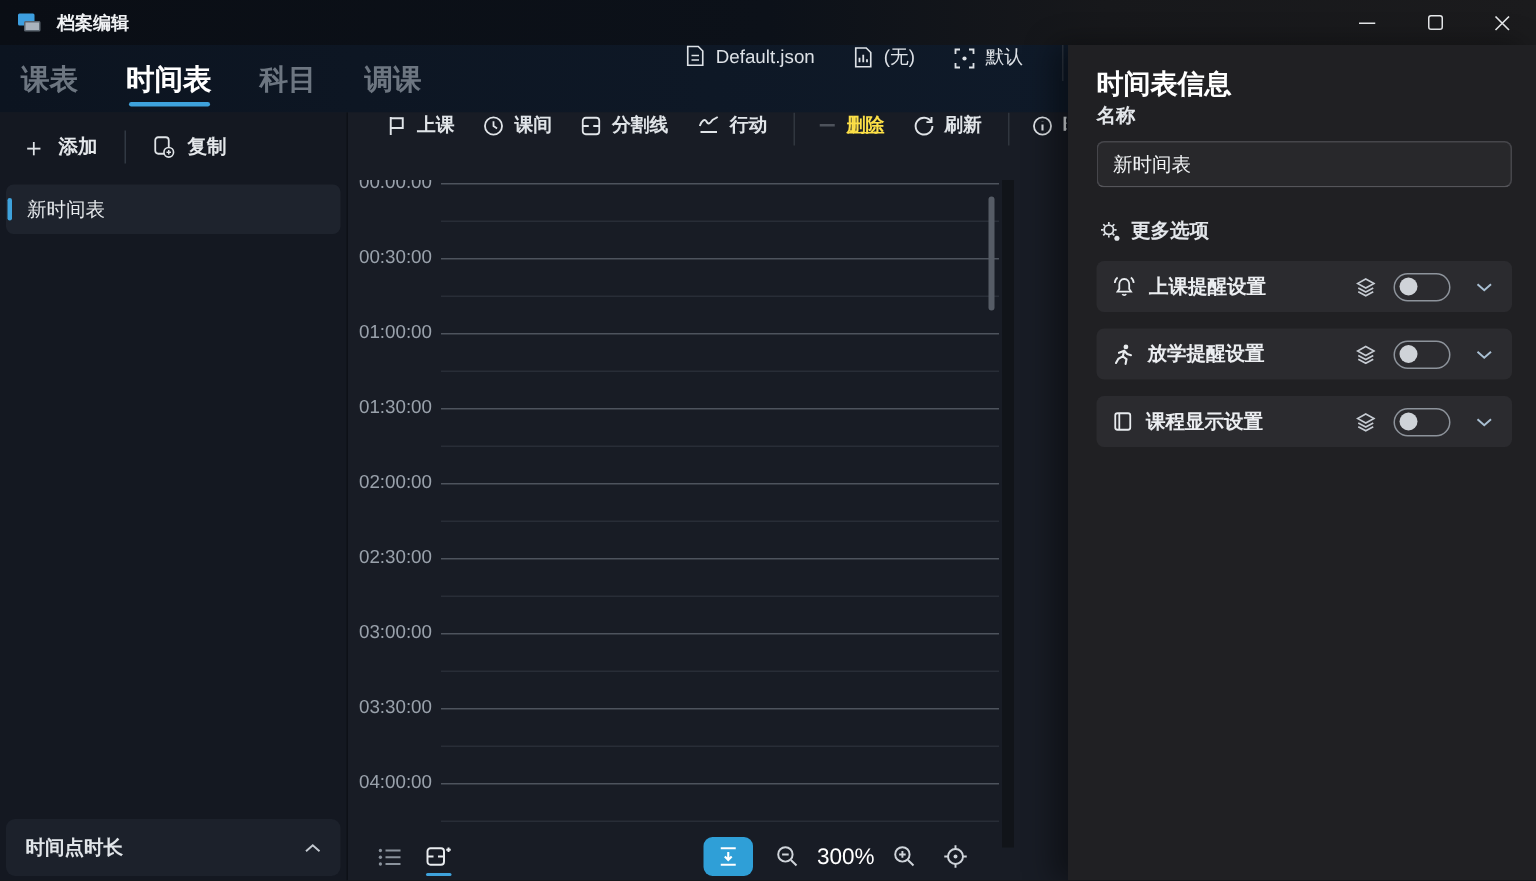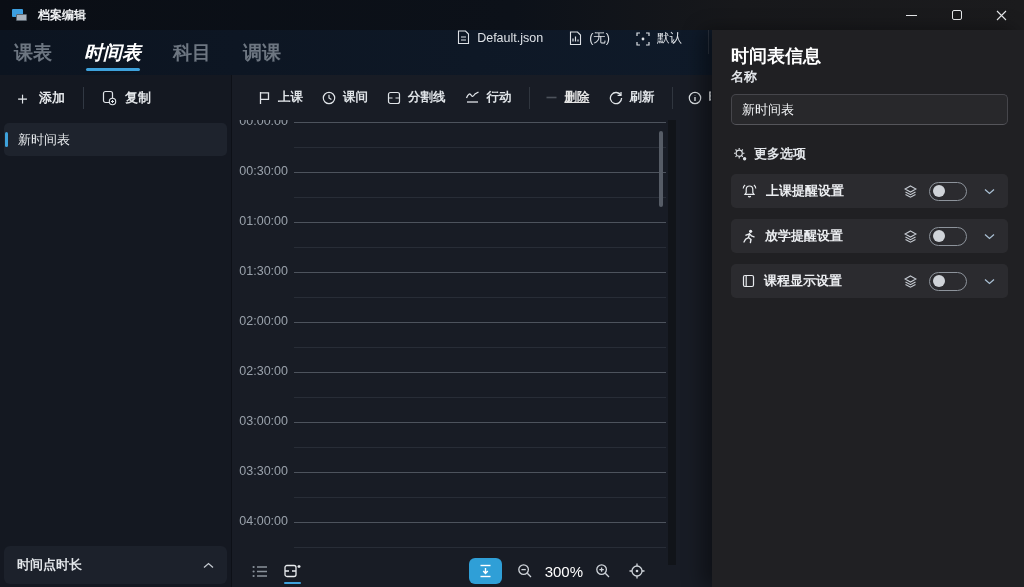--- a/index.html
+++ b/index.html
@@ -17,21 +17,21 @@
   .winbtn { width:45px; height:100%; display:flex; align-items:center; justify-content:center; color:#e8eaec; font-size:13px; }
   .winbtn svg { display:block; }
 
   
   .under { display:flex; height:557px; }
   .leftcol { width:712px; display:flex; flex-direction:column; }
 
   
   .navbar { height:45px; background:linear-gradient(90deg,#0c1420,#0f1a29); display:flex; align-items:center; padding-left:12px; flex:none; }
   .tab { position:relative; height:100%; display:flex; align-items:center; padding:0 2px; margin-right:28px; font-size:19px; font-weight:700; color:#6d7681; cursor:default; }
-  .tab.active { color:#ffffff;font-style:italic; }
+  .tab.active { color:#ffffff; }
   .tab.active .underline { position:absolute; left:50%; transform:translateX(-50%); bottom:4px; width:54px; height:3px; border-radius:2px; background:#3ea2dc; }
   .nav-right { margin-left:auto; display:flex; align-items:flex-start; height:100%; }
   .navbtn { display:flex; align-items:center; gap:7px; color:#dde1e6; font-size:12.5px; margin-right:26px; }
   .navbtn svg { display:block; }
   .nav-divider { width:1px; height:24px; background:#2c3440; margin-right:3px; }
 
   
   .content { display:flex; height:512px; }
 
   
@@ -41,23 +41,23 @@
   .side-toolbar .tdiv { width:1px; height:22px; background:#313843; margin:0 18px; }
   .plus-glyph { font-size:17px; font-weight:400; color:#dfe3e7; line-height:1; }
   .side-list { flex:1; padding:2px 2px; }
   .side-item { position:relative; margin:0 2px; height:33px; border-radius:5px; background:#1e232d; display:flex; align-items:center; padding-left:14px; color:#e6e9ec; font-size:13px; }
   .side-item .selbar { position:absolute; left:1px; top:9px; width:3px; height:15px; border-radius:2px; background:#3ea2dc; }
   .side-expander { margin:3px 4px 3px 4px; height:38px; border-radius:6px; background:#1c212b; display:flex; align-items:center; padding:0 13px; color:#e2e6ea; font-size:13px; font-weight:700; }
   .side-expander svg { margin-left:auto; }
 
   
   .main { width:479px; position:relative; background:#181c25; overflow:hidden; }
-  .main-toolbar { height:45px; display:flex; align-items:center; padding-left:26px; white-space:nowrap; }
+  .main-toolbar { height:45px; display:flex; align-items:flex-start; padding-left:26px; white-space:nowrap; }
   .tool-btn { display:flex; align-items:center; gap:7px; color:#e0e4e8; font-size:12.5px; font-weight:600; margin-right:19px; flex:none; }
-  .tool-btn.disabled { color:#e5e5e5;text-decoration:underline; }
+  .tool-btn.disabled { color:#fde047;text-decoration:underline; }
   .tool-btn.disabled svg { opacity:.45; }
   .tool-divider { width:1px; height:22px; background:#30363f; margin:0 15px 0 -2px; flex:none; }
   .tool-btn svg { display:block; }
 
   .timeline { position:absolute; left:0; top:45px; right:0; bottom:32px; overflow:hidden; }
   .t-major { position:absolute; left:62px; width:372px; height:1px; background:#4d535d; }
   .t-minor { position:absolute; left:62px; width:372px; height:1px; background:#282d37; }
   .t-label { position:absolute; left:2px; width:54px; text-align:right; font-size:12.5px; color:#99a1ab; }
 
   .scroll-rail { position:absolute; left:436px; top:45px; width:8px; height:445px; background:#111419; }

